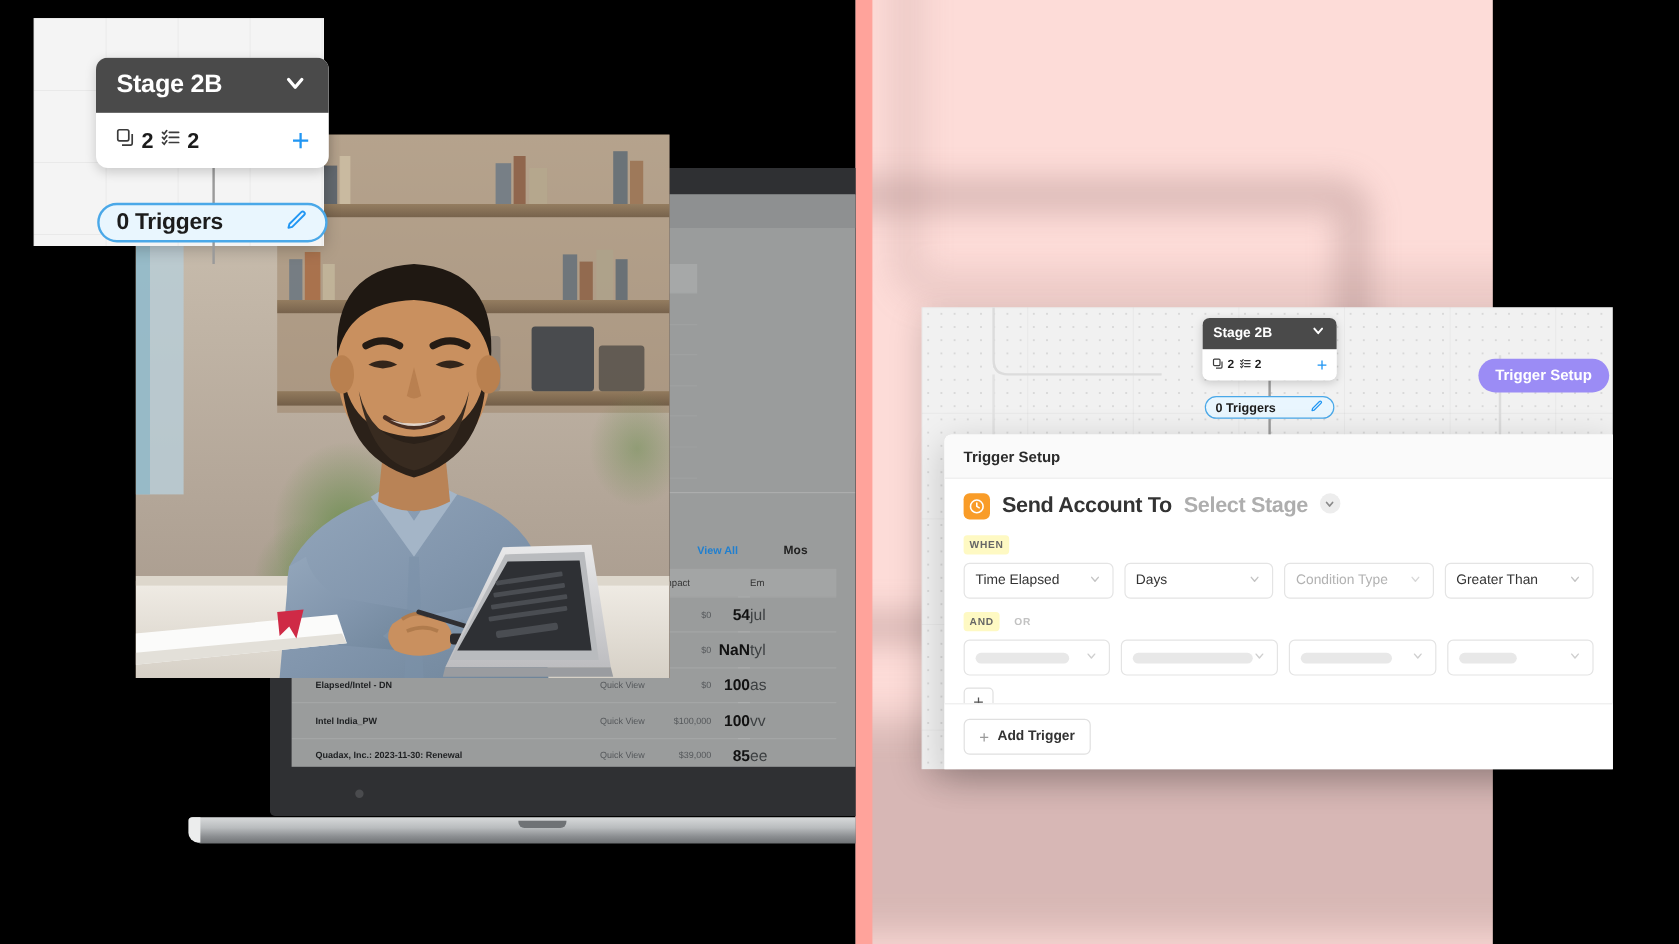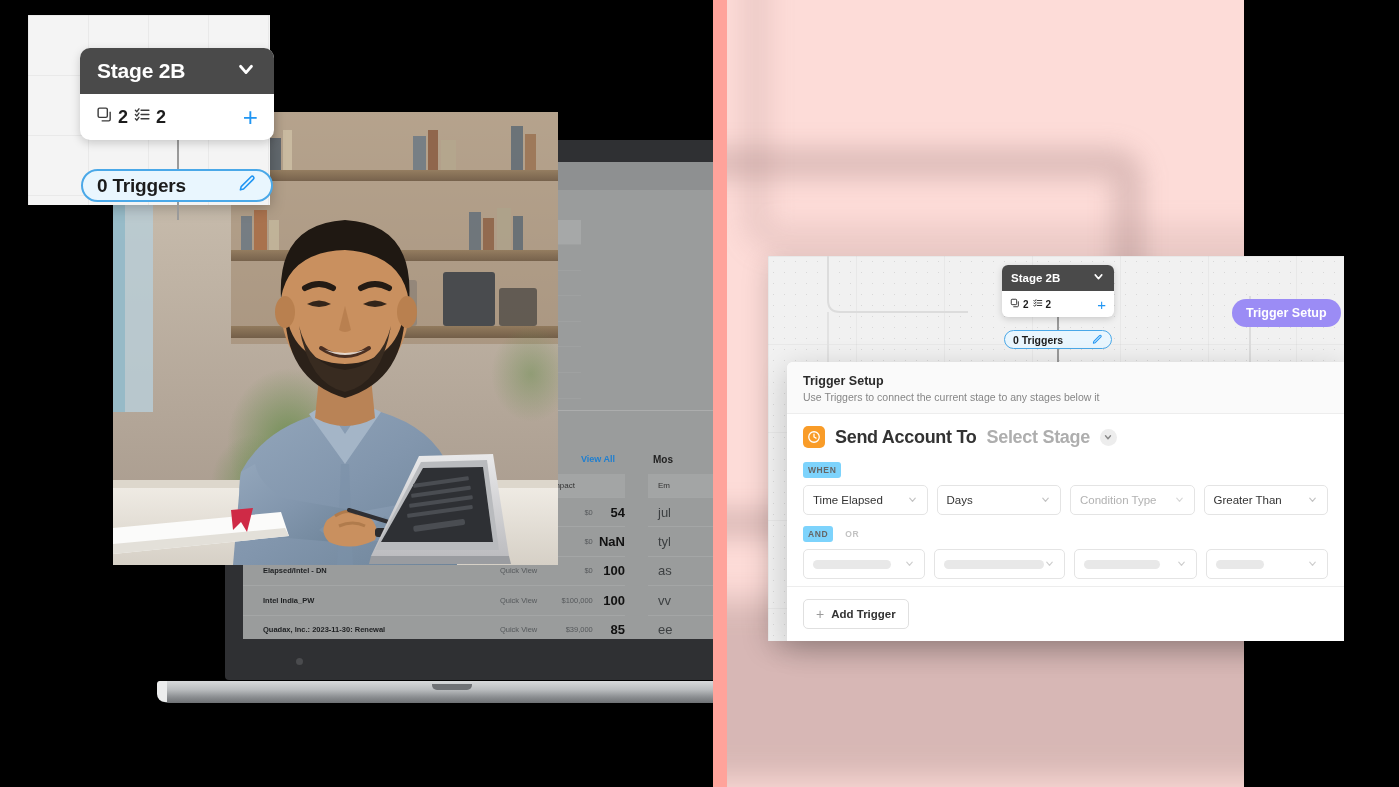--- a/index.html
+++ b/index.html
@@ -138,21 +138,21 @@
     border-top: 1px solid rgba(255,255,255,.10);
     font-size: 7.5px; color: #1d1f21;
   }
   .c-name { width: 250px; padding-left: 20px; font-weight: 700; }
   .c-qv   { width: 58px; color: #55585b; font-weight: 400; }
   .c-val  { width: 40px; text-align: right; color: #55585b; }
   .c-imp  { width: 34px; text-align: right; font-weight: 700; font-size: 13px; color: #111; }
   .scr-th .c-name { font-weight: 400; text-align: right; padding-left: 0; width: 250px; padding-right: 8px;}
   .scr-th .c-imp { font-size: 8px; font-weight: 400; color: #333; }
   .scr-table2 {
-    position: absolute; left: 405px; top: 312px; width: 82px;
+    position: absolute; left: 372px; top: 312px; width: 82px;
   }
   .scr-th2 { height: 23px; background: #a3a5a5; display:flex; align-items:center; padding-left:10px; font-size:8px; color:#333;}
   .scr-tr2 { height: 28.4px; display:flex; align-items:center; padding-left:10px;
              border-top:1px solid rgba(255,255,255,.10); font-size:13px; color:#3d4042;text-align:center;}
 
   
   .photo {
     position: absolute;
     left: 113px; top: 112px; width: 445px; height: 453px;
     overflow: hidden;
@@ -267,33 +267,33 @@
     box-shadow: 0 8px 30px rgba(0,0,0,.20);
     overflow: hidden;
   }
   .ts-head {
     padding: 12px 16px 10px 16px; background: #fafafa;
     border-bottom: 1px solid #ededed;
   }
   .ts-title { font-size: 12.5px; font-weight: 700; color: #2b2b2b; }
   .ts-sub { font-size: 10.5px; color: #868686; margin-top: 3px; }
   .ts-body { padding: 12px 16px 0 16px; }
-  .ts-row-title { display: flex; align-items: center; gap: 10px; }
+  .ts-row-title { display: flex; align-items: flex-start; gap: 10px; }
   .clock-badge {
     width: 22px; height: 22px; border-radius: 5px; background: #f99c28;
     display: flex; align-items: center; justify-content: center; flex: 0 0 auto;
   }
   .send-txt { font-size: 18px; font-weight: 700; color: #333; letter-spacing: -.3px;}
   .send-stage { font-size: 18px; font-weight: 700; color: #aeaeae; letter-spacing: -.3px;}
   .chev-circle {
     width: 17px; height: 17px; border-radius: 50%; background: #ededed;
     display: flex; align-items: center; justify-content: center;
   }
   .chip {
-    display: inline-block; background: #7dd3fc; color: #666;
+    display: inline-block; background: #fef9c3; color: #666;
     font-size: 8.5px; font-weight: 700; letter-spacing: .6px;
     padding: 3px 5px; border-radius: 3px;
   }
   .chip.muted { background: transparent; color: #c2c2c2; }
   .sel-row { display: flex; gap: 9px; margin-top: 7px; }
   .sel {
     flex: 1 1 0; height: 30px; border: 1px solid #e4e4e4; border-radius: 5px;
     background: #fff; display: flex; align-items: center;
     padding: 0 9px; box-sizing: border-box; font-size: 11.5px; color: #333;
   }
@@ -661,21 +661,20 @@
           </svg>
       </span>
     </div>
   </div>
 
   <div class="badge-purple">Trigger Setup</div>
 
   <div class="ts-modal">
     <div class="ts-head">
       <div class="ts-title">Trigger Setup</div>
-      <div class="ts-sub">Use Triggers to connect the current stage to any stages below it</div>
     </div>
 
     <div class="ts-body">
       <div class="ts-row-title">
         <span class="clock-badge">
           <svg width="14" height="14" viewBox="0 0 24 24" fill="none" stroke="#ffffff" stroke-width="2.2" stroke-linecap="round">
               <circle cx="12" cy="12" r="9"></circle>
               <polyline points="12 7 12 12 15.5 14"></polyline>
             </svg>
         </span>

